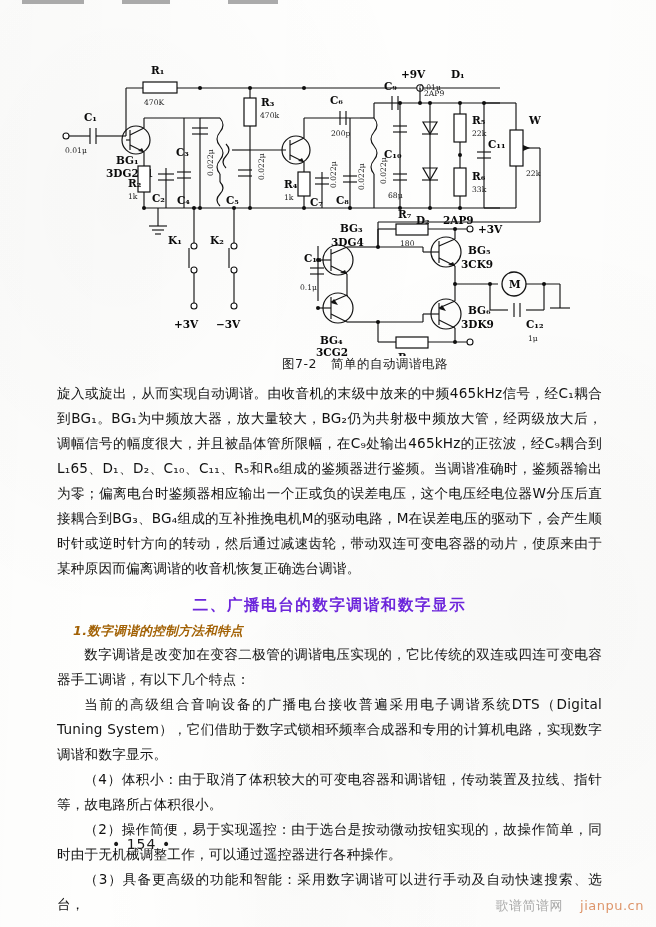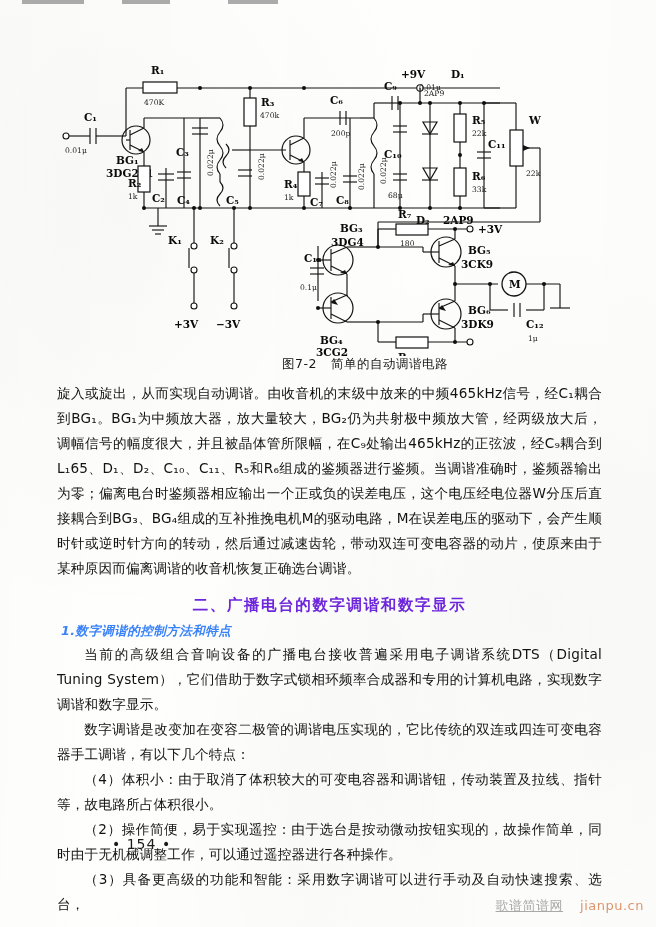--- a/index.html
+++ b/index.html
@@ -68,45 +68,45 @@
   p.indent { text-indent: 2em; }
   .sec-head {
     margin: 14px 0 7px 0;
     text-align: center;
     font-size: 15.5px;
     font-weight: bold;
     letter-spacing: 1.6px;
     color: #6d28d9;
   }
   .sub-head {
-    margin: 3px 0 2px 4px;
+    margin: 3px 0 2px 16px;
     font-size: 12.6px;
     font-style: italic;
     font-weight: bold;
-    color: #3b82f6;
+    color: #a16207;
     letter-spacing: .4px;
   }
 
   
   .page-number {
     position: absolute;
     left: 112px; top: 836px;
     font-size: 14px;
     color: #1d1d1d;
     letter-spacing: 1px;
   }
   .watermark {
     position: absolute;
     right: 12px; bottom: 12px;
     font-size: 13px;
     letter-spacing: .5px;
     opacity: .75;
     white-space: nowrap;
   }
-  .watermark .cn { color: #8d8d8d; text-decoration: underline; }
+  .watermark .cn { color: #8d8d8d; }
   .watermark .url { color: #d2733b; margin-left: 17px; }
   .lbl-b { font-family: "DejaVu Serif", "Liberation Serif", serif; font-size: 10.5px; fill: #0c0c0c; font-weight: bold; }
   .lbl-s { font-family: "DejaVu Serif", "Liberation Serif", serif; font-size: 7.6px; fill: #242424; }
   .wire { stroke: #151515; stroke-width: 1.15; fill: none; }
   .comp { stroke: #121212; stroke-width: 1.2; fill: #ffffff; }
   .dot { fill: #111; }
 </style>
 </head>
 <body>
 
@@ -429,22 +429,22 @@
   </div>
 
   <div class="fig-caption">
     <span class="num">图7-2</span><span>简单的自动调谐电路</span>
   </div>
 
   <div class="body-text">
     <p class="para">旋入或旋出，从而实现自动调谐。由收音机的末级中放来的中频465kHz信号，经C₁耦合到BG₁。BG₁为中频放大器，放大量较大，BG₂仍为共射极中频放大管，经两级放大后，调幅信号的幅度很大，并且被晶体管所限幅，在C₉处输出465kHz的正弦波，经C₉耦合到L₁65、D₁、D₂、C₁₀、C₁₁、R₅和R₆组成的鉴频器进行鉴频。当调谐准确时，鉴频器输出为零；偏离电台时鉴频器相应输出一个正或负的误差电压，这个电压经电位器W分压后直接耦合到BG₃、BG₄组成的互补推挽电机M的驱动电路，M在误差电压的驱动下，会产生顺时针或逆时针方向的转动，然后通过减速齿轮，带动双连可变电容器的动片，使原来由于某种原因而偏离调谐的收音机恢复正确选台调谐。</p>
     <div class="sec-head">二、广播电台的数字调谐和数字显示</div>
     <div class="sub-head">1.数字调谐的控制方法和特点</div>
+    <p class="para indent">数字调谐是改变加在变容二极管的调谐电压实现的，它比传统的双连或四连可变电容器手工调谐，有以下几个特点：</p>
     <p class="para indent">当前的高级组合音响设备的广播电台接收普遍采用电子调谐系统DTS（Digital Tuning System），它们借助于数字式锁相环频率合成器和专用的计算机电路，实现数字调谐和数字显示。</p>
-    <p class="para indent">数字调谐是改变加在变容二极管的调谐电压实现的，它比传统的双连或四连可变电容器手工调谐，有以下几个特点：</p>
     <p class="para indent">（4）体积小：由于取消了体积较大的可变电容器和调谐钮，传动装置及拉线、指针等，故电路所占体积很小。</p>
     <p class="para indent">（2）操作简便，易于实现遥控：由于选台是按动微动按钮实现的，故操作简单，同时由于无机械调整工作，可以通过遥控器进行各种操作。</p>
     <p class="para indent">（3）具备更高级的功能和智能：采用数字调谐可以进行手动及自动快速搜索、选台，</p>
   </div>
 
   <div class="page-number">• 154 •</div>
 
   <div class="watermark">
     <span class="cn">歌谱简谱网</span><span class="url">jianpu.cn</span>
   </div>

